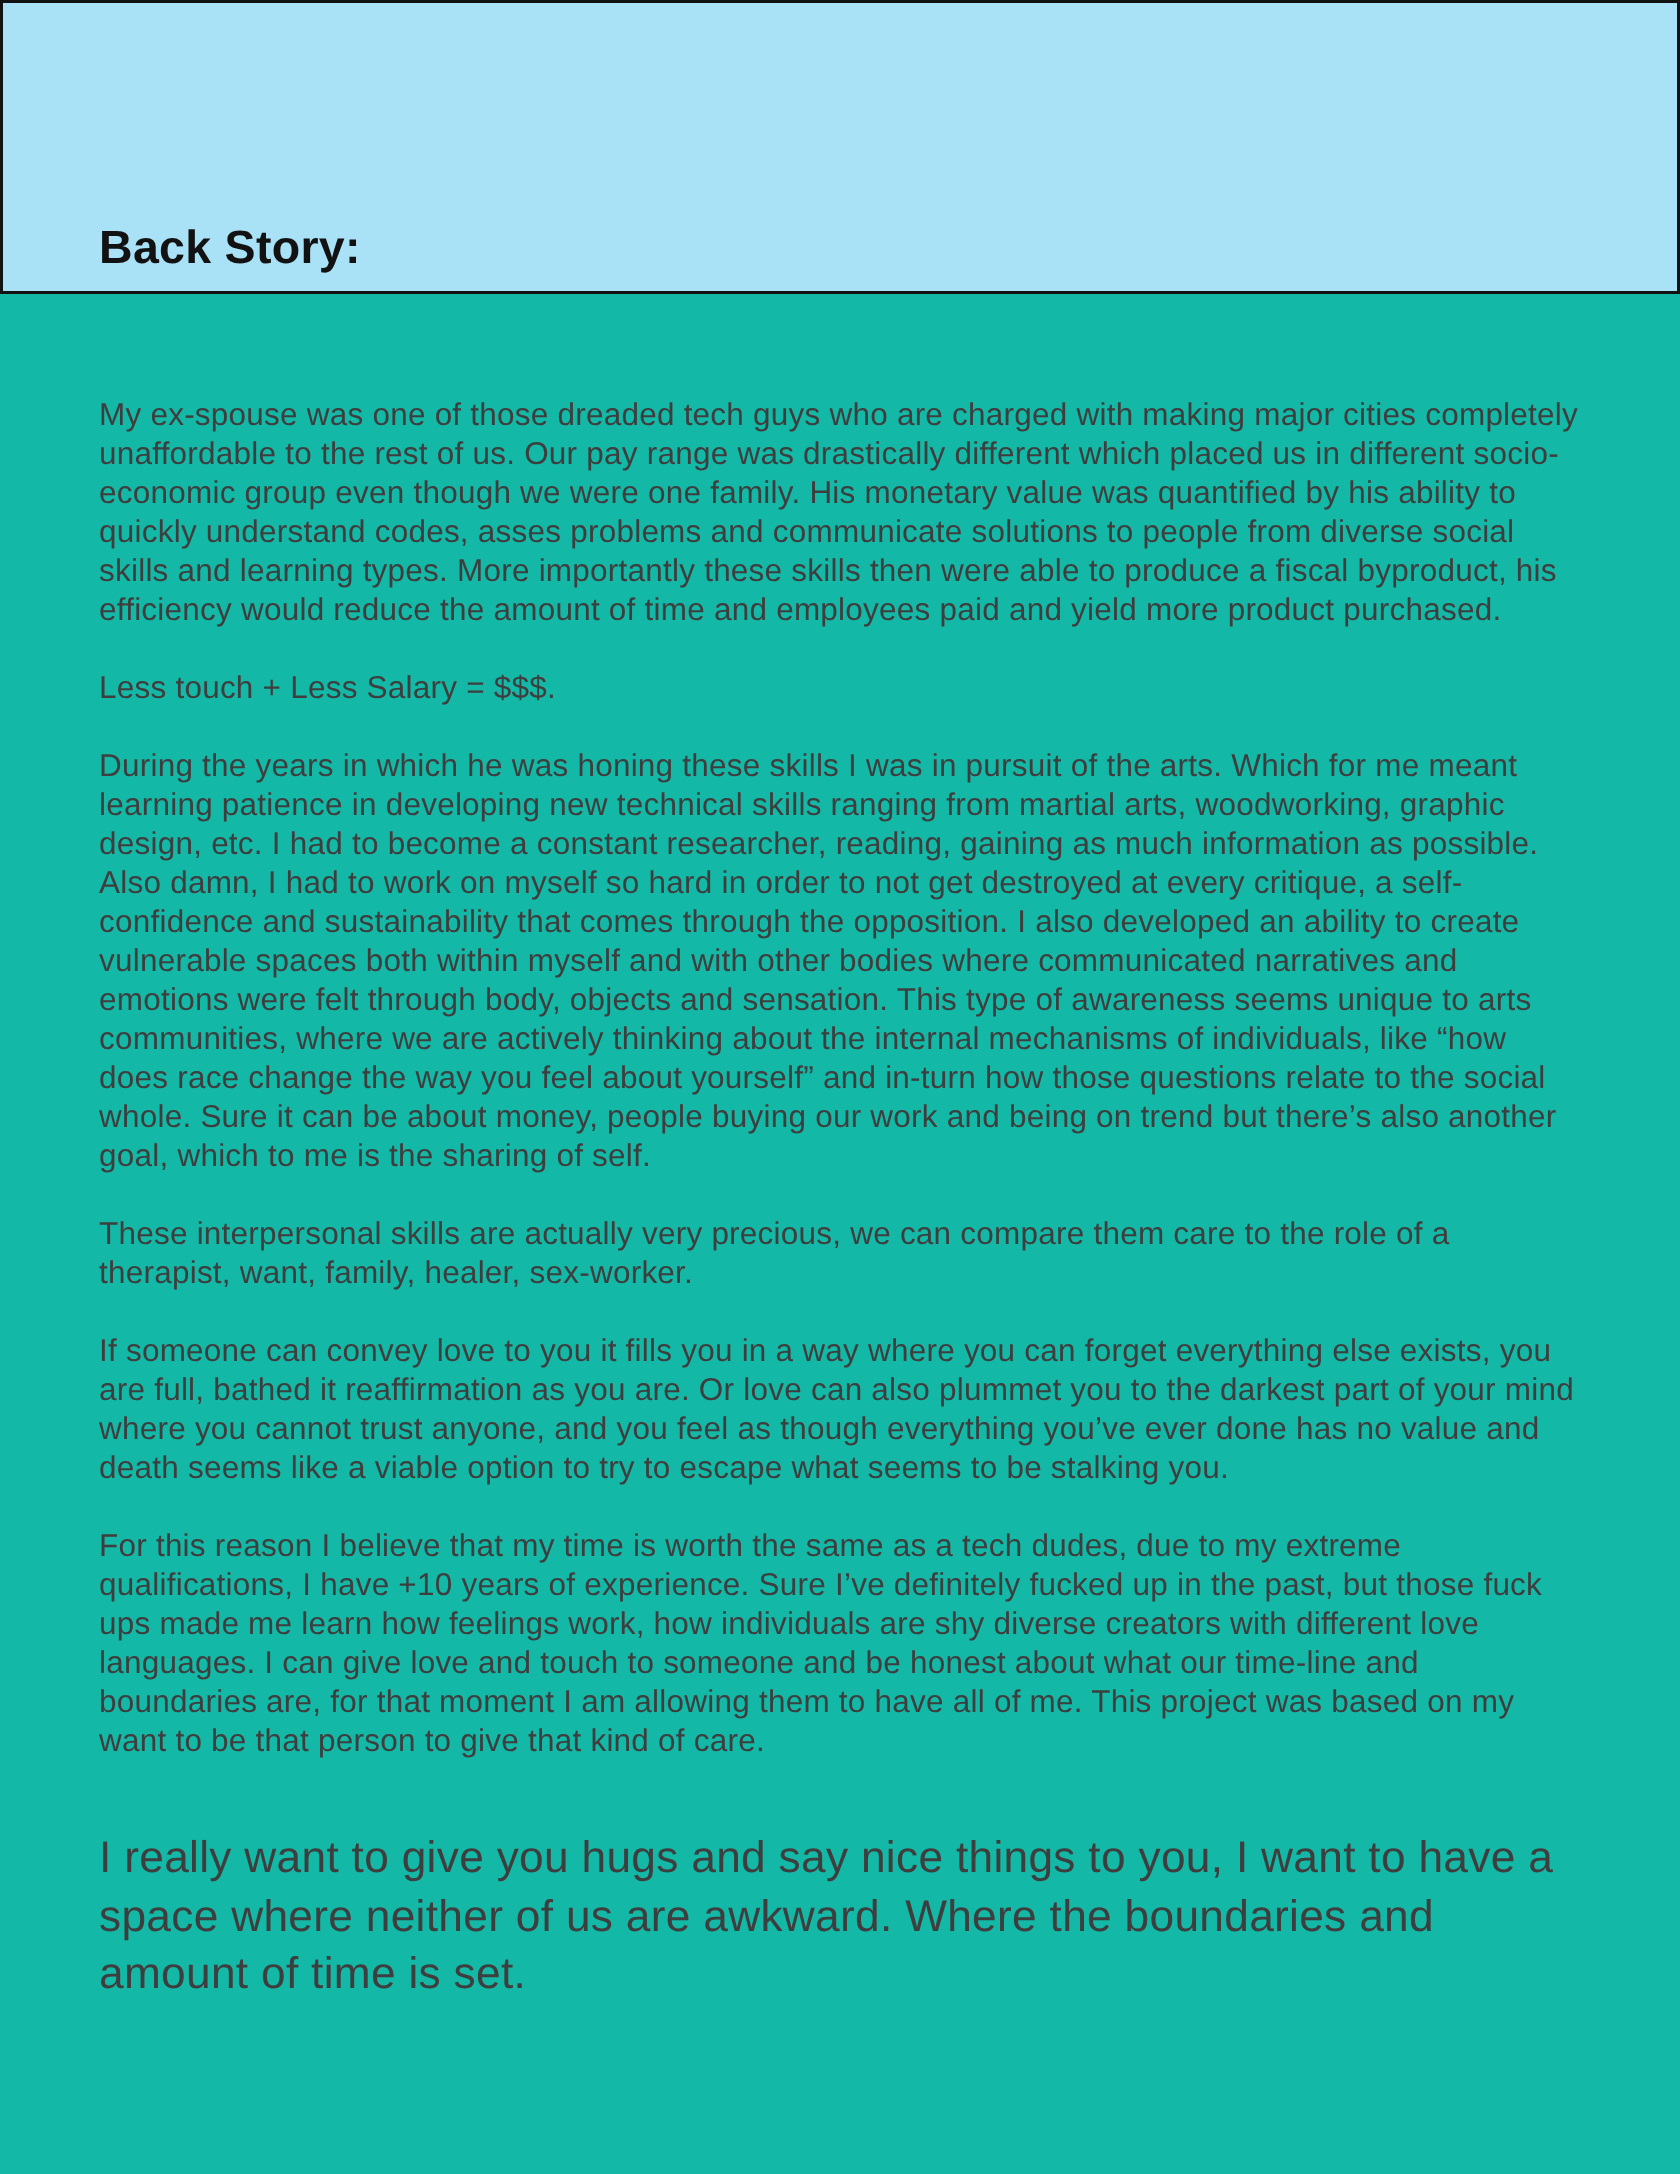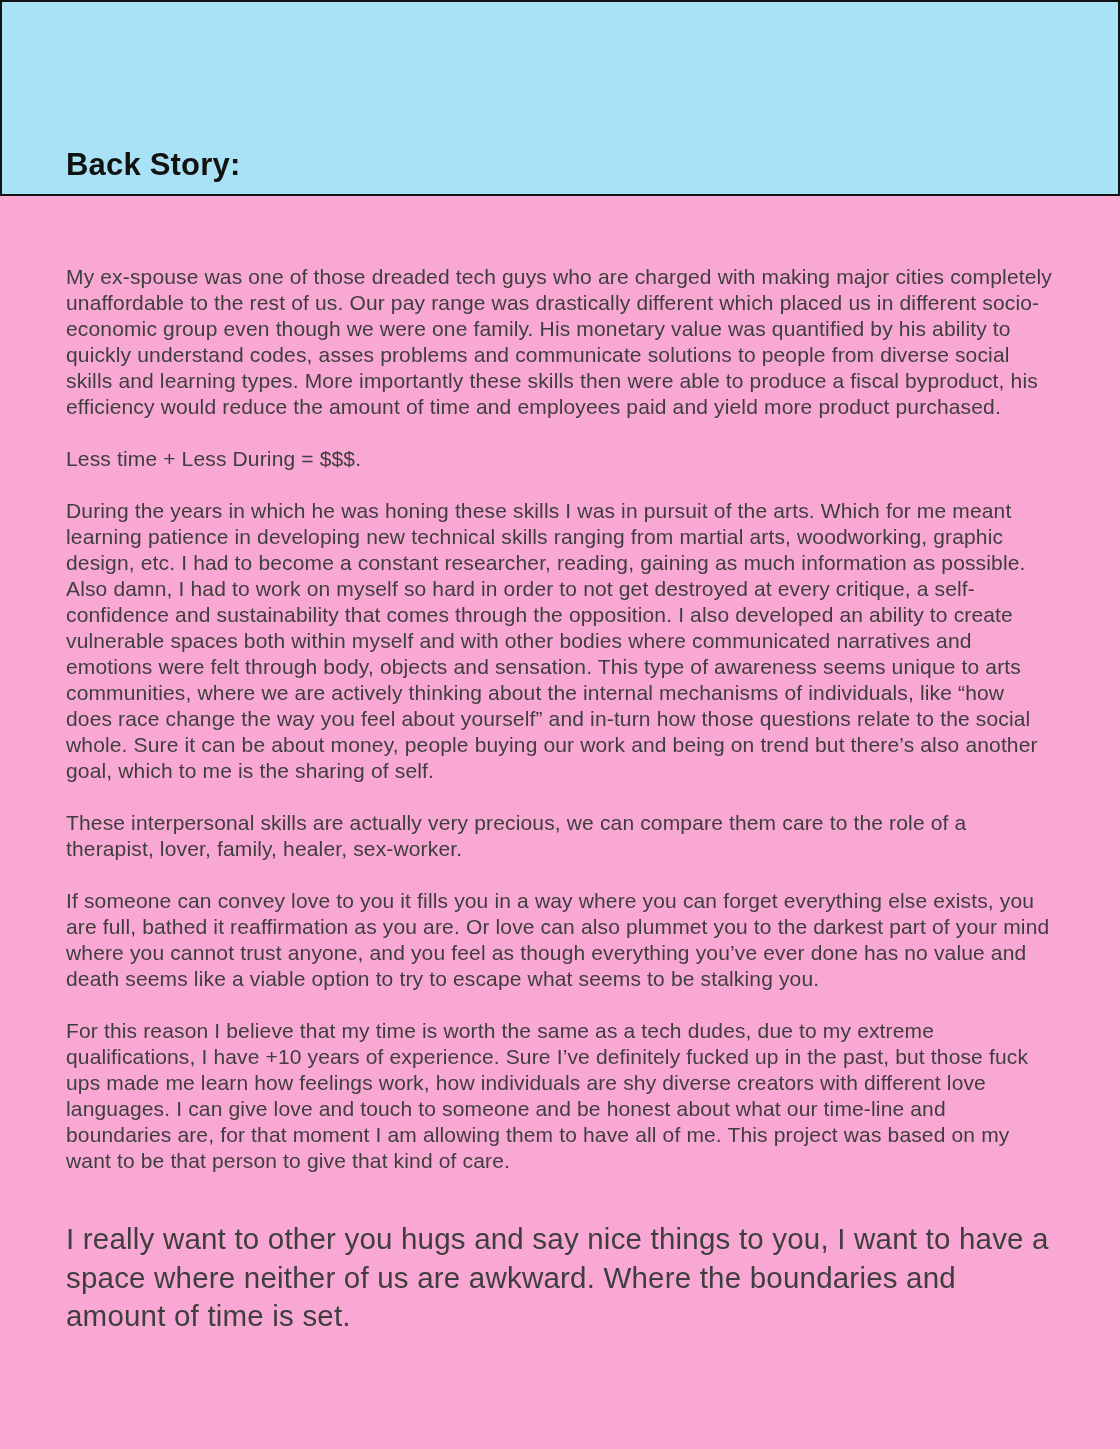--- a/index.html
+++ b/index.html
@@ -2,21 +2,21 @@
 <html><head>
 <meta charset="utf-8">
 <style>
   * { box-sizing: border-box; }
   html, body { margin: 0; padding: 0; background: #ffffff; }
   .page {
     position: relative;
     width: 1120px;
     height: 1449px;
     margin: 0 auto;
-    background: #f9a8d4;
+    background: #14b8a6;
     font-family: "Liberation Sans", "DejaVu Sans", sans-serif;
     overflow: hidden;
   }
   .banner {
     width: 1120px;
     height: 196px;
     background: #a9e1f6;
     border: 2px solid #121212;
     display: flex;
     align-items: flex-end;
@@ -56,26 +56,26 @@
 
 <div class="page">
 
   <header class="banner">
     <h1 class="title">Back Story:</h1>
   </header>
 
   <main class="body-area">
     <p class="para">My ex-spouse was one of those dreaded tech guys who are charged with making major cities completely unaffordable to the rest of us. Our pay range was drastically different which placed us in different socio-economic group even though we were one family. His monetary value was quantified by his ability to quickly understand codes, asses problems and communicate solutions to people from diverse social skills and learning types. More importantly these skills then were able to produce a fiscal byproduct, his efficiency would reduce the amount of time and employees paid and yield more product purchased.</p>
 
-    <p class="para">Less time + Less During = $$$.</p>
+    <p class="para">Less touch + Less Salary = $$$.</p>
 
     <p class="para">During the years in which he was honing these skills I was in pursuit of the arts. Which for me meant learning patience in developing new technical skills ranging from martial arts, woodworking, graphic design, etc. I had to become a constant researcher, reading, gaining as much information as possible. Also damn, I had to work on myself so hard in order to not get destroyed at every critique, a self-confidence and sustainability that comes through the opposition. I also developed an ability to create vulnerable spaces both within myself and with other bodies where communicated narratives and emotions were felt through body, objects and sensation.  This type of awareness seems unique to arts communities, where we are actively thinking about the internal mechanisms of individuals, like “how does race change the way you feel about yourself” and in-turn how those questions relate to the social whole. Sure it can be about money, people buying our work and being on trend but there’s also another goal, which to me is the sharing of self.</p>
 
-    <p class="para">These interpersonal skills are actually very precious, we can compare them care to the role of a therapist, lover, family, healer, sex-worker.</p>
+    <p class="para">These interpersonal skills are actually very precious, we can compare them care to the role of a therapist, want, family, healer, sex-worker.</p>
 
     <p class="para">If someone can convey love to you it fills you in a way where you can forget everything else exists, you are full, bathed it reaffirmation as you are. Or love can also plummet you to the darkest part of your mind where you cannot trust anyone, and you feel as though everything you’ve ever done has no value and death seems like a viable option to try to escape what seems to be stalking you.</p>
 
     <p class="para">For this reason I believe that my time is worth the same as a tech dudes, due to my extreme qualifications, I have +10 years of experience. Sure I’ve definitely fucked up in the past, but those fuck ups made me learn how feelings work, how individuals are shy diverse creators with different love languages. I can give love and touch to someone and be honest about what our time-line and boundaries are, for that moment I am allowing them to have all of me. This project was based on my want to be that person to give that kind of care.</p>
 
-    <p class="closing">I really want to other you hugs and say nice things to you, I want to have a space where neither of us are awkward. Where the boundaries and amount of time is set.</p>
+    <p class="closing">I really want to give you hugs and say nice things to you, I want to have a space where neither of us are awkward. Where the boundaries and amount of time is set.</p>
   </main>
 
 </div>
 
 </body></html>

